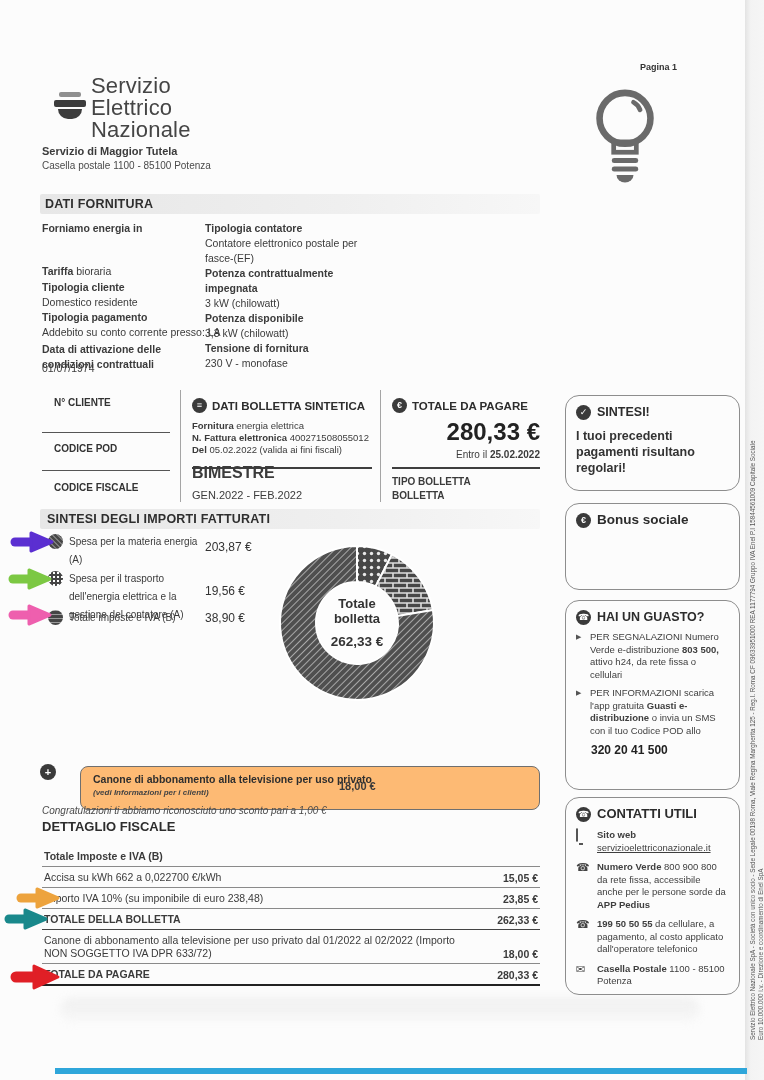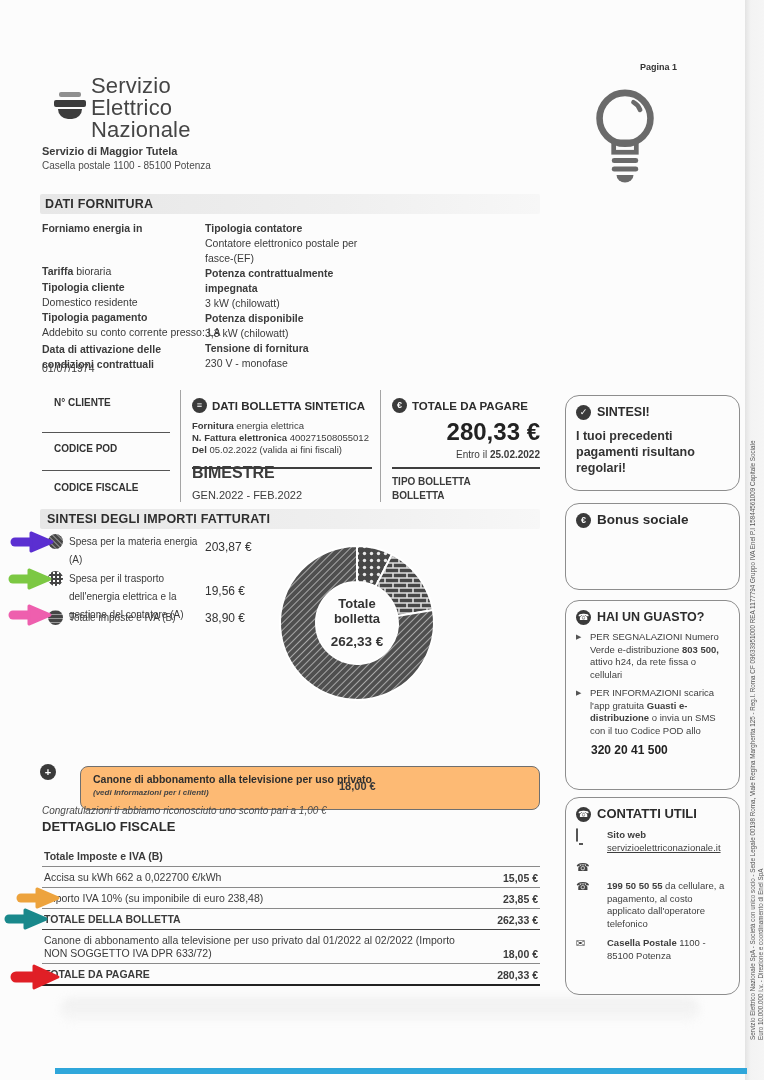--- a/index.html
+++ b/index.html
@@ -73,21 +73,21 @@
   .bb-thick{border-bottom:2.5px solid #222;}
   
   .rbox{position:absolute;left:565px;width:175px;border:1.5px solid #8d8d8d;border-radius:14px;background:#fcfcfc;
         padding:9px 10px;box-sizing:border-box;font-size:9.5px;line-height:12.5px;color:#3e3e3e;}
   .rbox .ttl{display:flex;align-items:center;gap:6px;font-weight:bold;color:#2c2c2c;}
   .grazie-body{margin-top:8px;font-size:12.5px;line-height:16px;font-weight:bold;color:#333;}
   .bonus-ttl{font-size:13.5px;font-weight:normal;}
   .g-item{display:flex;gap:4px;margin-top:6px;}
   .g-bullet{flex:0 0 10px;color:#555;font-size:7px;line-height:12px;}
   .g-phone{margin:7px 0 0 15px;font-size:12px;font-weight:bold;color:#222;}
-  .c-item{display:flex;gap:17px;margin-top:7px;}
+  .c-item{display:flex;gap:7px;margin-top:7px;}
   .c-ico{flex:0 0 14px;color:#444;font-size:11px;line-height:12px;}
   .icon-monitor{width:11px;height:8px;border:1.5px solid #555;border-radius:1px;position:relative;margin-top:2px;}
   .icon-monitor::after{content:"";position:absolute;left:2px;bottom:-4px;width:4px;height:2.5px;background:#555;}
   .link{text-decoration:underline;color:#3e3e3e;}
   
   .legal{left:749px;top:1040px;width:690px;transform:rotate(-90deg);transform-origin:0 0;
          font-size:6.3px;line-height:7.5px;color:#555;}
   
   .donut{left:277px;top:543px;}
   .donut text{font-family:"Liberation Sans",sans-serif;}
@@ -314,20 +314,21 @@
         <span class="circ">☎</span>
         <span>CONTATTI UTILI</span>
       </div>
     <div class="c-item">
       <span class="c-ico"><span class="icon-monitor"></span></span>
       <div><span class="b">Sito web</span><br>
         <span class="link">servizioelettriconazionale.it</span></div>
     </div>
     <div class="c-item">
       <span class="c-ico">☎</span>
+      <div><span class="b">Numero Verde</span><span> 800 900 800 da rete fissa, accessibile anche per le persone sorde da </span><span class="b">APP Pedius</span></div>
     </div>
     <div class="c-item">
       <span class="c-ico">☎</span>
       <div><span class="b">199 50 50 55</span><span> da cellulare, a pagamento, al costo applicato dall'operatore telefonico</span></div>
     </div>
     <div class="c-item">
       <span class="c-ico">✉</span>
       <div><span class="b">Casella Postale</span><span> 1100 - 85100 Potenza</span></div>
     </div>
   </div>

